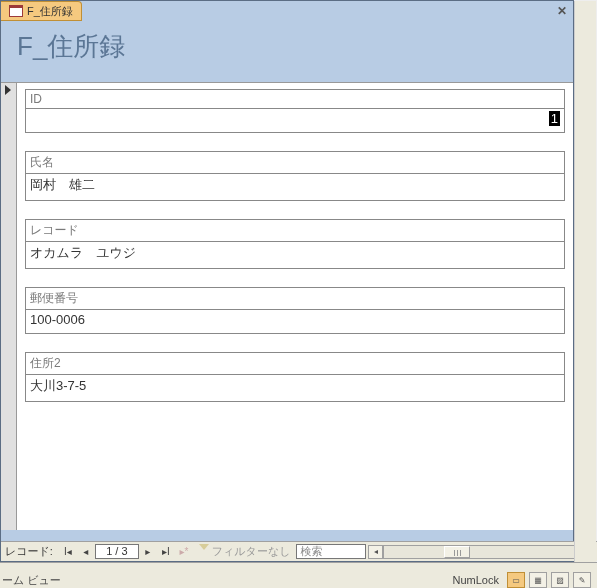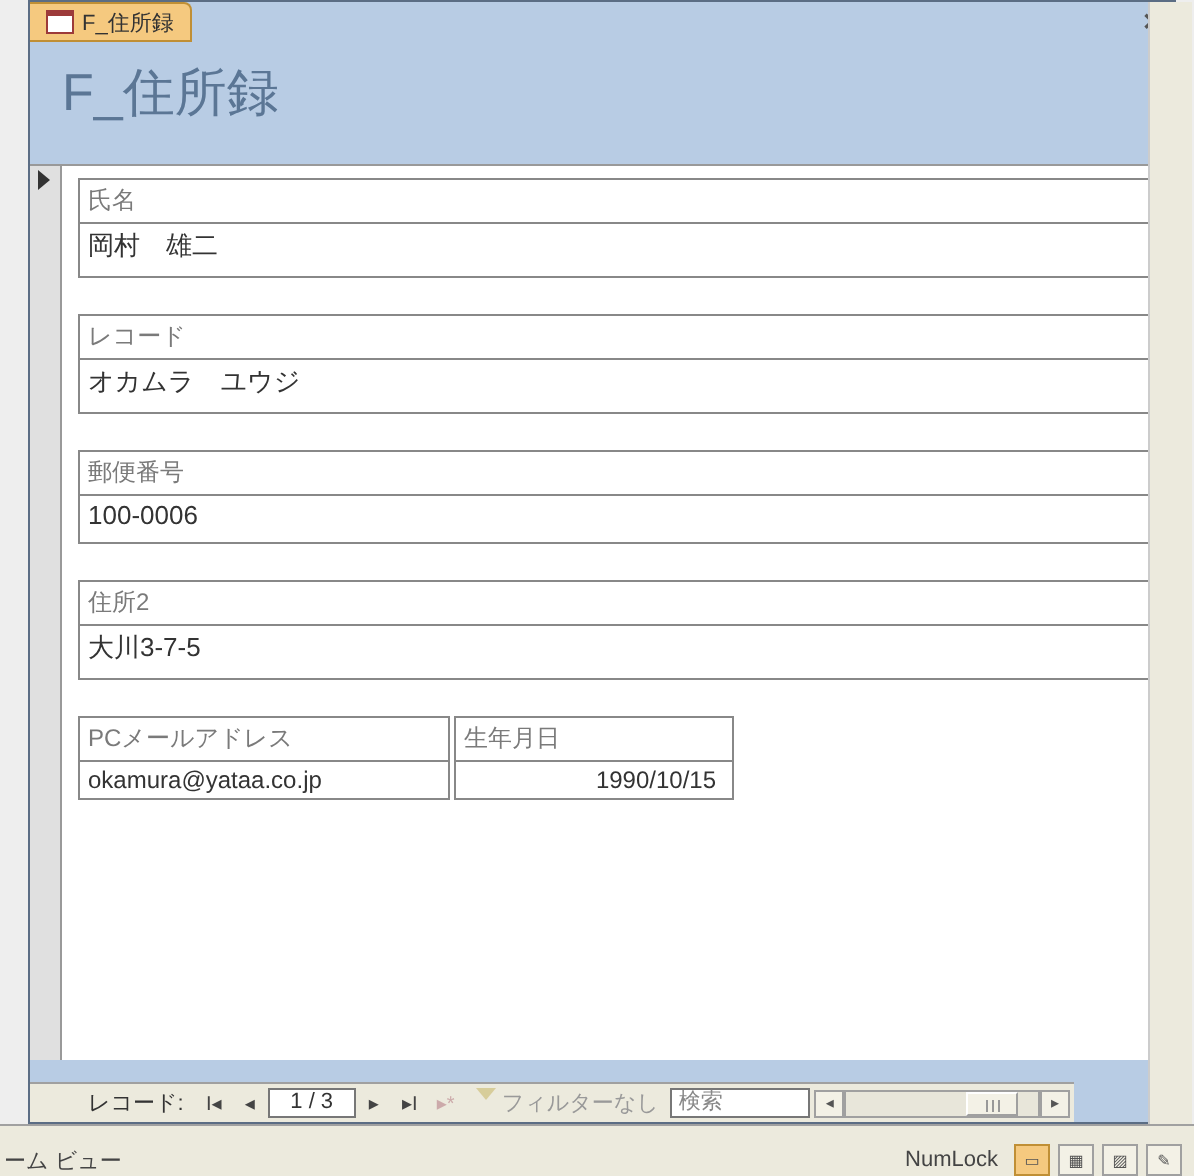--- a/index.html
+++ b/index.html
@@ -15,21 +15,20 @@
     position: relative;
   }
   
   .window {
     position: absolute;
     left: 0; top: 0;
     width: 574px;
     height: 562px;
     background: #b8cce4;
     border: 1px solid #5b6d84;
-    margin-left: 14px;
   }
   .title-bar {
     height: 20px;
     display: flex;
     align-items: stretch;
     background: #b8cce4;
   }
   .tab {
     display: flex;
     align-items: center;
@@ -142,29 +141,28 @@
     font-size: 12px;
     color: #333;
   }
   .lower-box.pc { width: 186px; }
   .lower-box.dob { width: 140px; }
   .lower-box.dob .value-cell { text-align: right; padding-right: 8px; }
   
   .nav-bar {
     position: absolute;
     left: 0; bottom: 0;
-    width: 522px;
+    width: 596px;
     height: 20px;
     background: #eceadd;
     border-top: 1px solid #a0a0a0;
     display: flex;
     align-items: center;
     font-size: 11px;
     color: #333;
-    padding-left: 25px;
   }
   .nav-label { padding: 0 6px 0 4px; }
   .nav-btn {
     width: 18px; height: 16px;
     display: inline-flex;
     align-items: center;
     justify-content: center;
     color: #444;
     cursor: pointer;
     font-size: 10px;
@@ -302,20 +300,24 @@
   </div>
 
   <div class="form-header">
     <div class="form-title">F_住所録</div>
   </div>
 
   <div class="detail-wrap">
     <div class="record-selector"></div>
     <div class="detail">
 
+      <div class="group id">
+        <div class="label-cell">ID</div>
+        <div class="value-cell"><span>1</span></div>
+      </div>
 
       <div class="group">
         <div class="label-cell">氏名</div>
         <div class="value-cell">岡村　雄二</div>
       </div>
 
       <div class="group">
         <div class="label-cell">レコード</div>
         <div class="value-cell">オカムラ　ユウジ</div>
       </div>
@@ -324,30 +326,20 @@
         <div class="label-cell">郵便番号</div>
         <div class="value-cell">100-0006</div>
       </div>
 
 
       <div class="group">
         <div class="label-cell">住所2</div>
         <div class="value-cell">大川3-7-5</div>
       </div>
 
-      <div class="lower-row">
-        <div class="lower-box pc">
-          <div class="label-cell">PCメールアドレス</div>
-          <div class="value-cell">okamura@yataa.co.jp</div>
-        </div>
-        <div class="lower-box dob">
-          <div class="label-cell">生年月日</div>
-          <div class="value-cell">1990/10/15</div>
-        </div>
-      </div>
 
     </div>
   </div>
 
   <div class="nav-bar">
     <span class="nav-label">レコード:</span>
     <span class="nav-btn">I◂</span>
     <span class="nav-btn">◂</span>
     <span class="nav-counter">1 / 3</span>
     <span class="nav-btn">▸</span>

